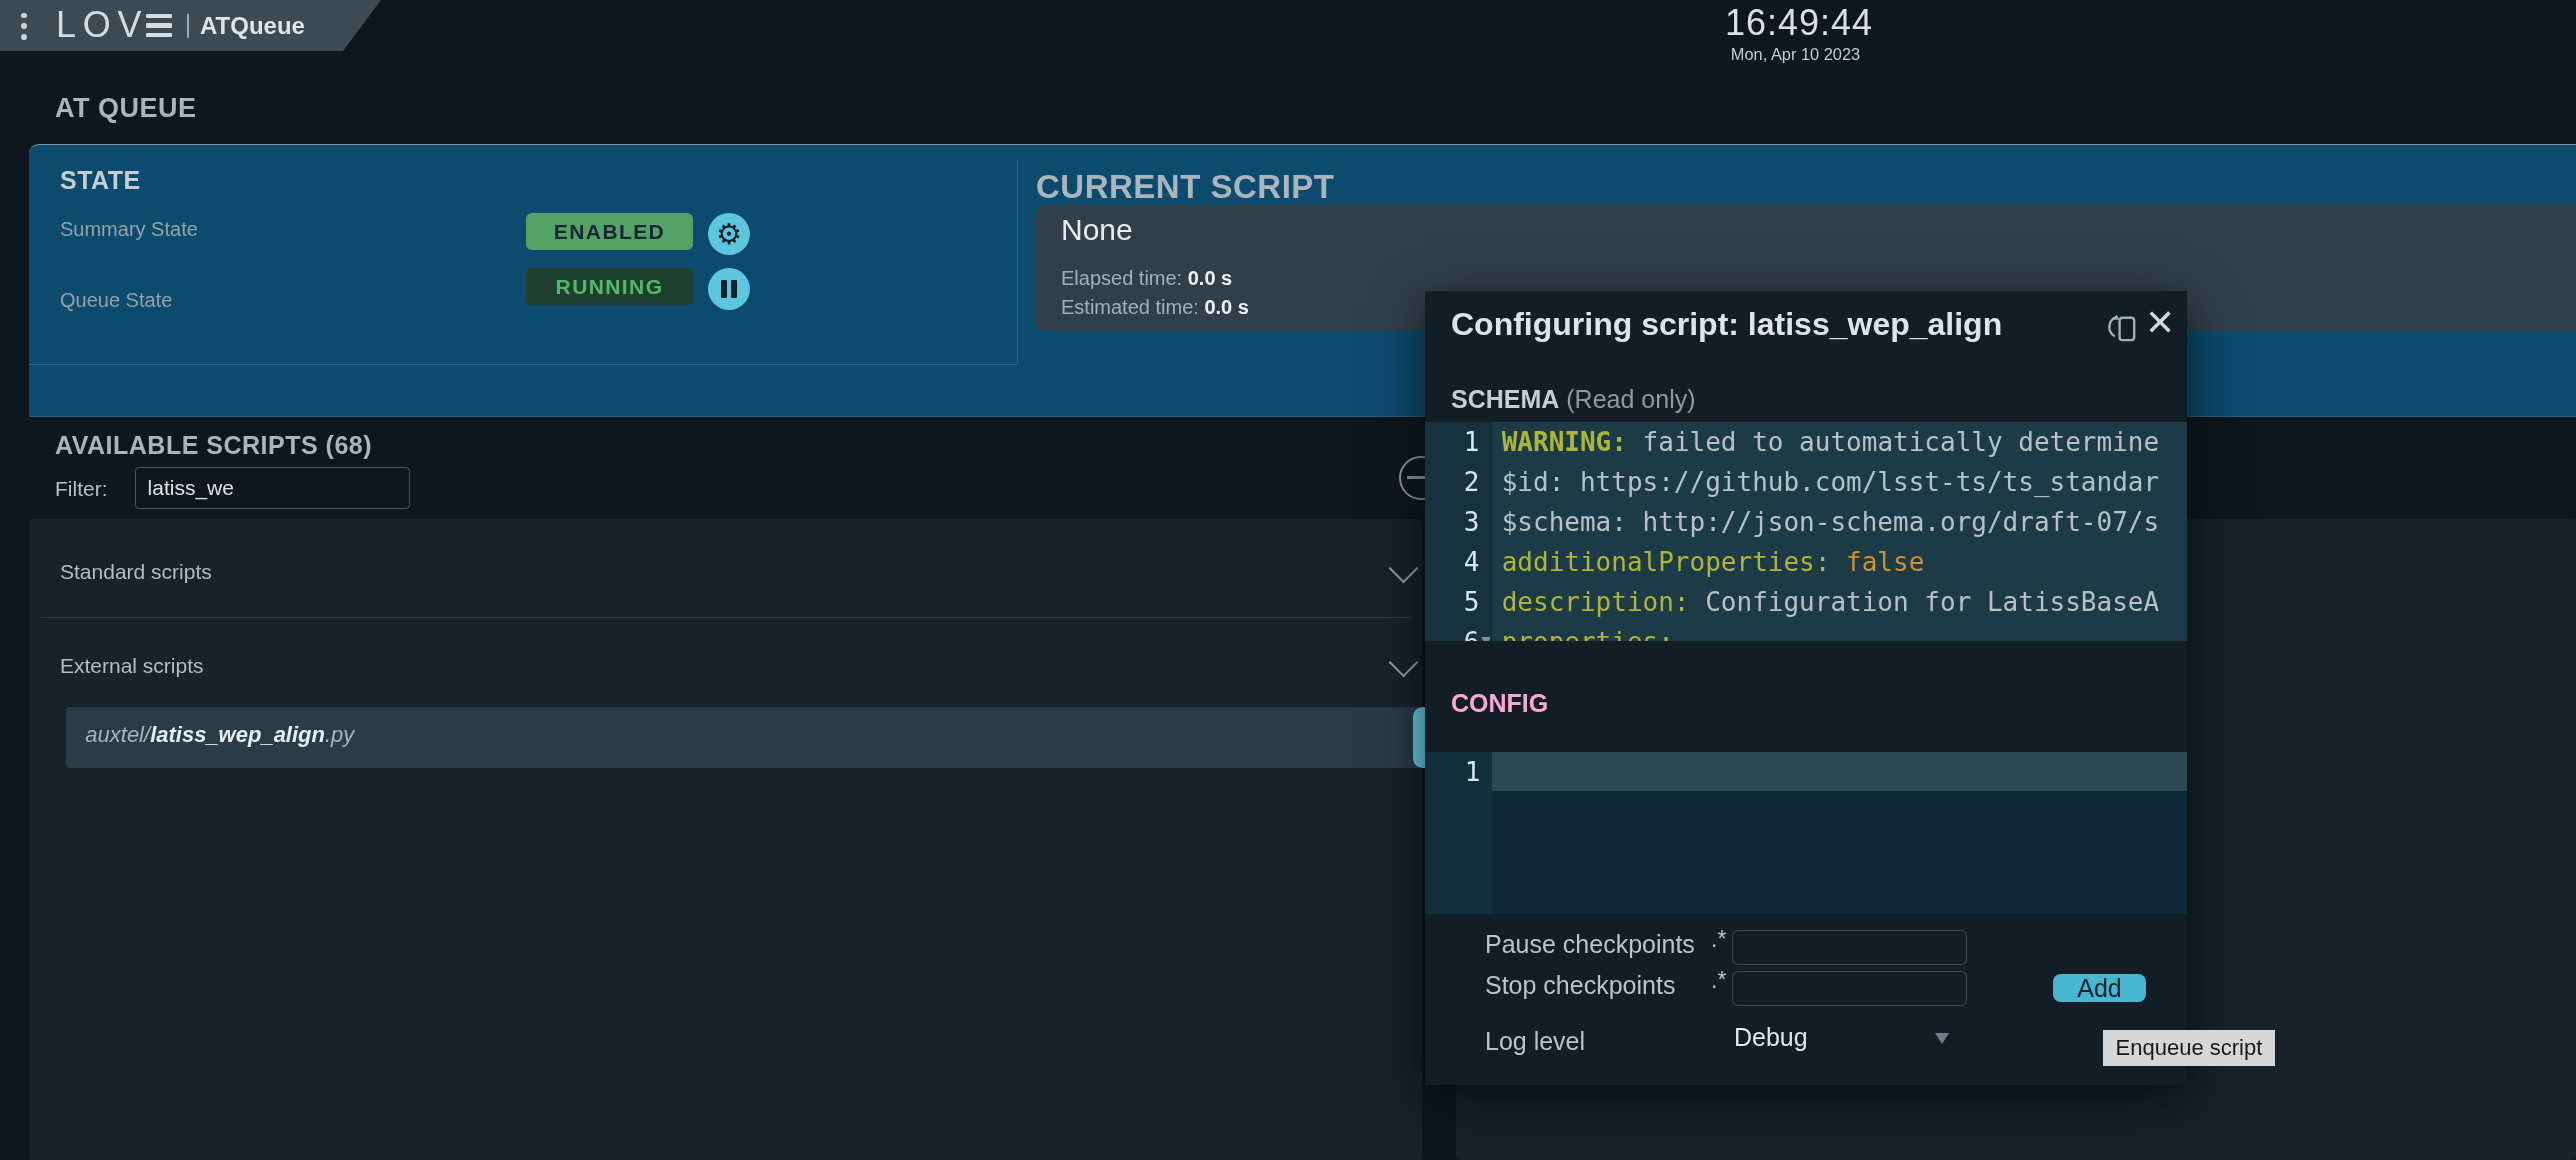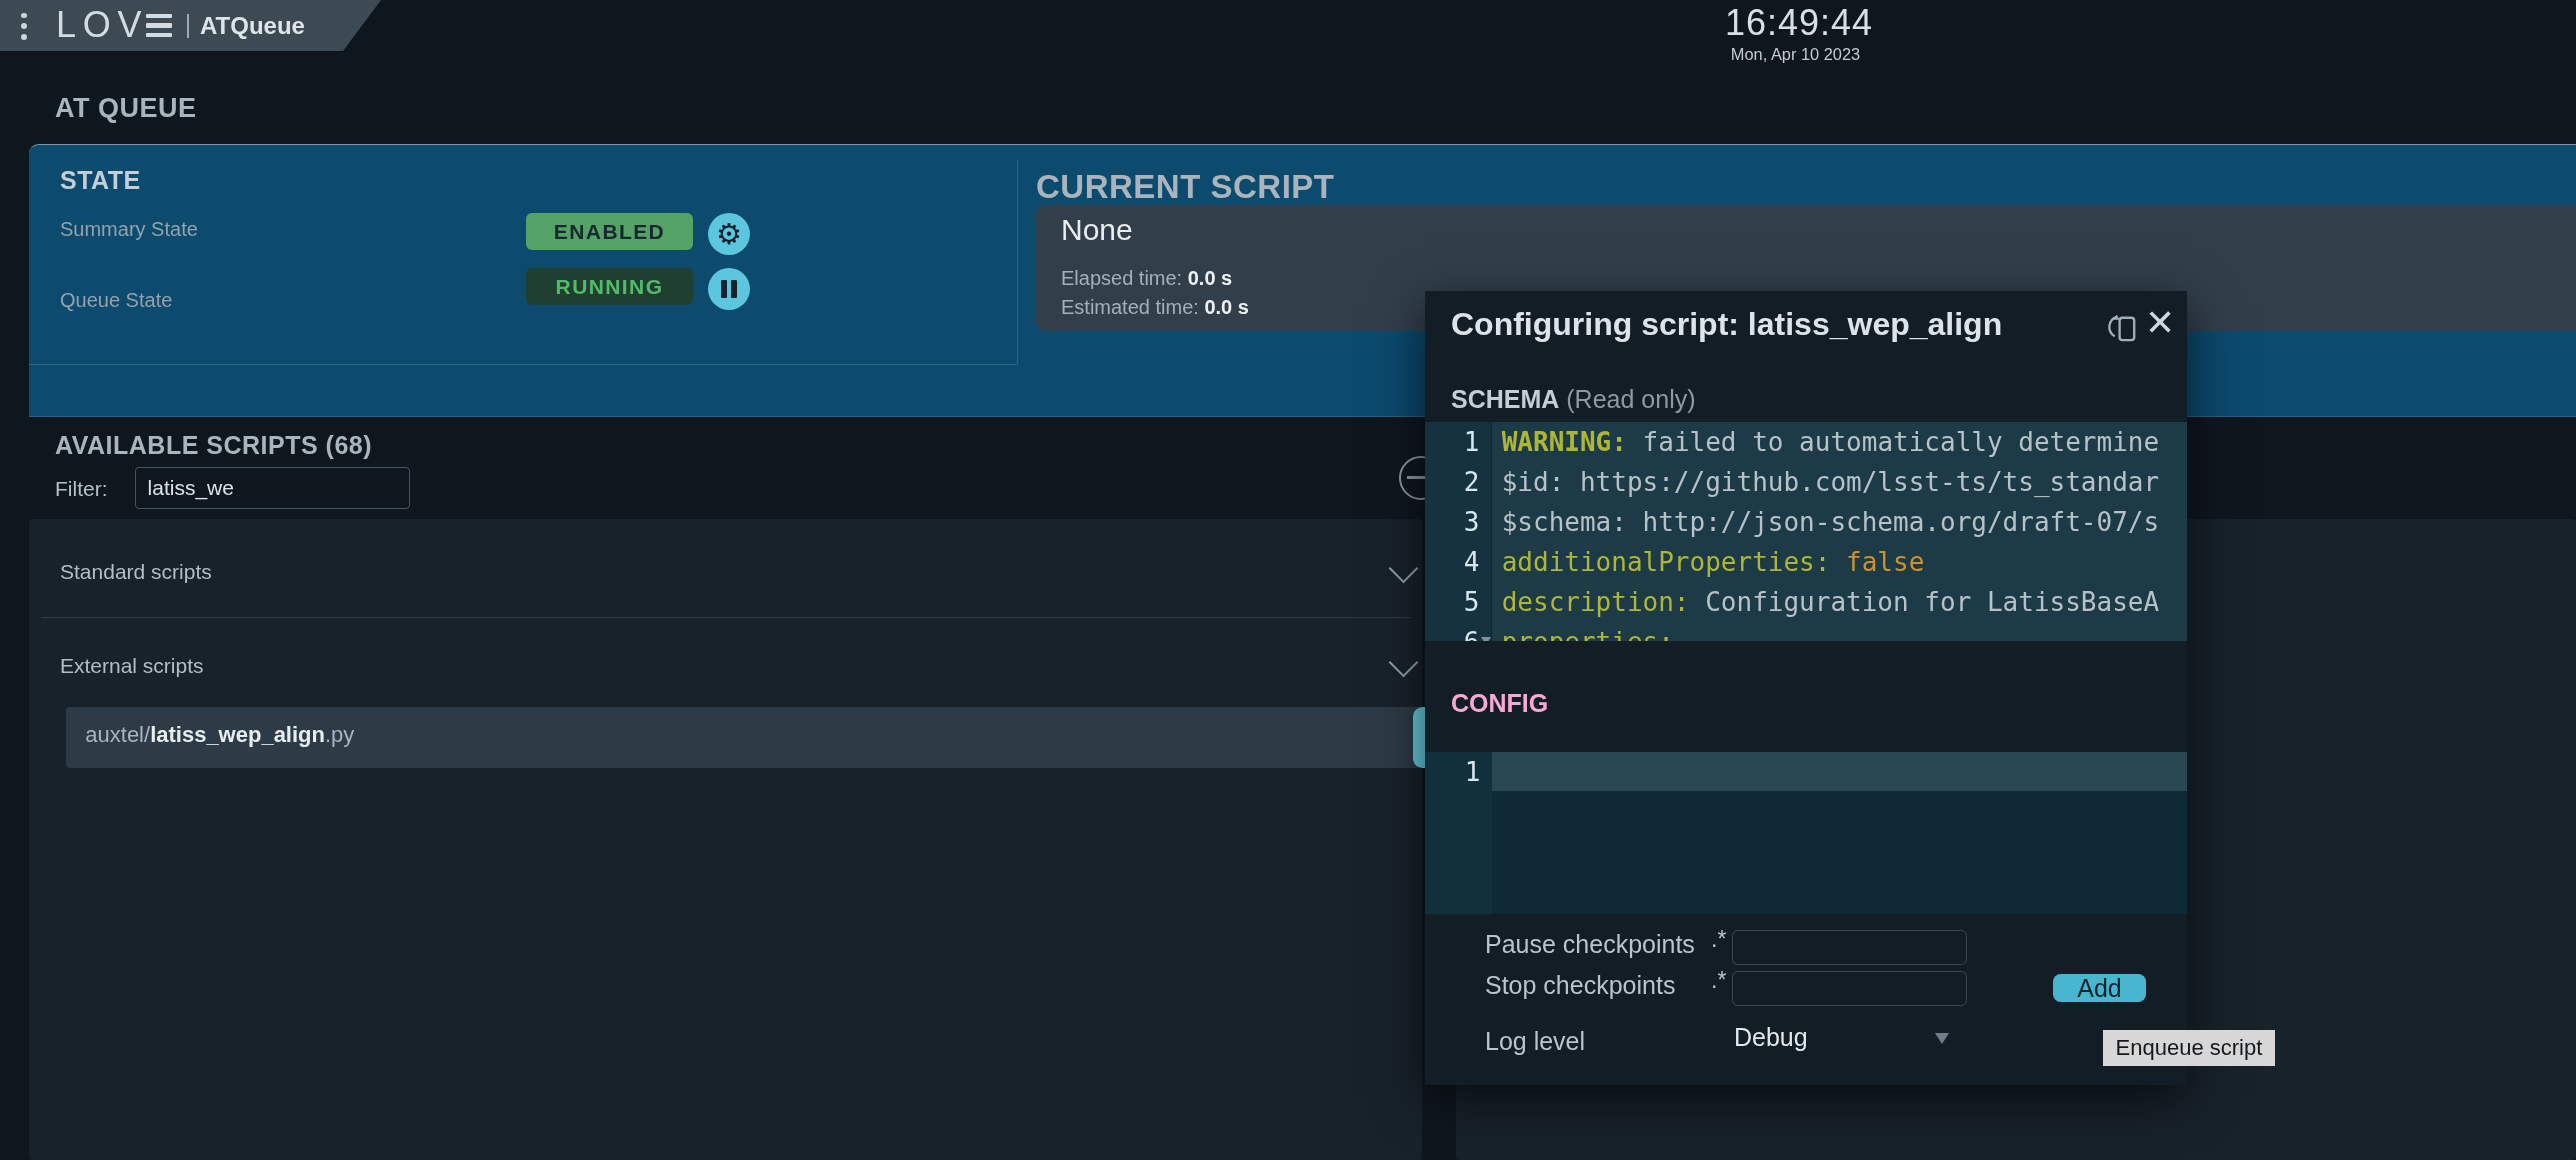--- a/index.html
+++ b/index.html
@@ -65,21 +65,21 @@
   .filter-label { font-size:21px; color:#b6c0c8; }
   .filter-input {
     left:135px; top:467px; width:275px; height:42px;
     background:transparent; border:1px solid #45545f; border-radius:3.9px;
     color:#dde4e8; font-size:21px; padding:0 11.6px;
     font-family:"Liberation Sans", sans-serif;
   }
   .scripts-panel { background:#18222b; border-radius:3.9px; }
   .group-label { font-size:21px; color:#b3bdc5; }
   .chev { width:21px; height:21px; border-right:2.9px solid #93a1ad; border-bottom:2.9px solid #93a1ad; transform:rotate(45deg); }
-  .script-row { left:37px; top:188px; width:1400px; height:61px; background:#2d3b46; border-radius:3.9px; cursor:pointer; }
+  .script-row { left:37px; top:188px; width:1400px; height:61px; background:#2d3b46; border-radius:3.9px; cursor:pointer;font-style:italic; }
   .script-text { left:19.3px; top:15.4px; font-size:22px; color:#a9b5bd; }
   .script-text b { color:#e8edf0; font-weight:600; }
   .launch-btn { right:0; top:0; width:53px; height:61px; background:#68cee2; border-radius:9.7px; display:flex; align-items:center; justify-content:center; cursor:pointer; }
   .launch-page { width:27px; height:37px; background:#1b3a52; border-radius:3.9px; position:relative; display:flex; align-items:center; justify-content:center; }
   .launch-page .code { color:#68cee2; font-size:12.6px; font-weight:bold; font-family:"DejaVu Sans Mono", monospace; }
   .launch-play { position:absolute; right:-6.8px; bottom:-5.8px; width:0; height:0;
     border-left:13.5px solid #1b3a52; border-top:8.7px solid transparent; border-bottom:8.7px solid transparent; }
   .collapse-icon { left:1399px; top:456px; width:44px; height:44px; border:2.9px solid #8d99a3; border-radius:50%; z-index:2; }
   .collapse-icon i { position:absolute; left:5.8px; right:5.8px; top:18.3px; height:2.9px; background:#8d99a3; }
 

